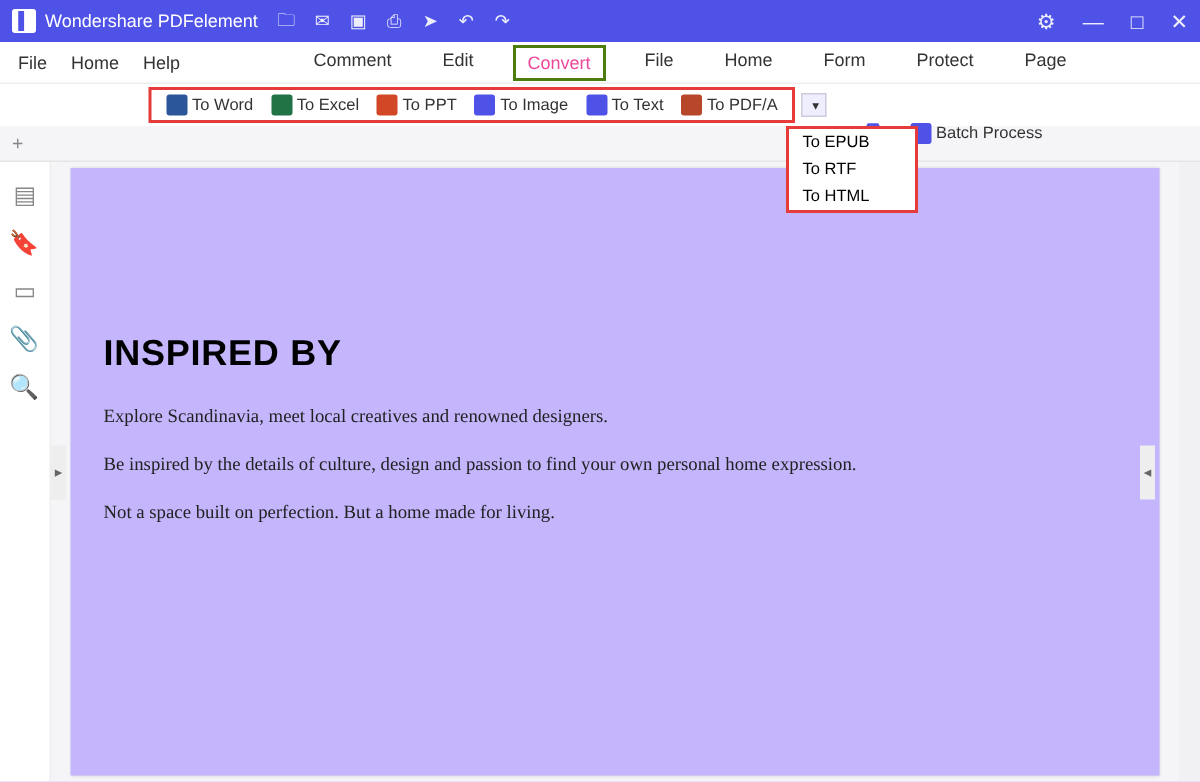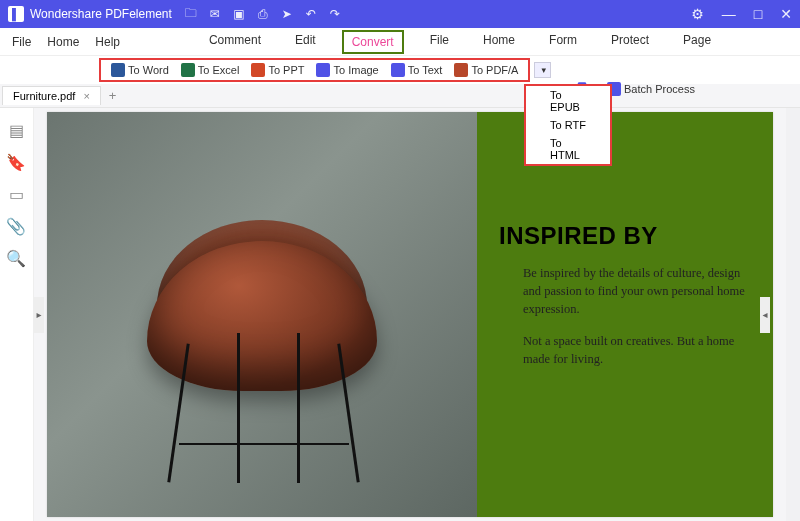--- a/index.html
+++ b/index.html
@@ -31,48 +31,48 @@
 .ic-text { background: #4f52e6; }
 .ic-pdfa { background: #b7472a; }
 .ic-epub { background: #4f52e6; }
 .ic-rtf { background: #4f52e6; }
 .ic-html { background: #4f52e6; }
 .ic-hex { background: #4f52e6; }
 .toolbar .more-btn { margin-left: 4px; display:flex; align-items:center; gap:2px; padding:2px 4px; background:#eef; border:1px solid #ccd; }
 .toolbar .right-tools { display:flex; align-items:center; gap:6px; margin-left: 18px; margin-top: 37px; }
 
 .dropdown { position: absolute; left: 524px; top: 84px; width: 88px; border: 2px solid #e63b3b; background: #fff; z-index: 10; }
-.dropdown .item { display: flex; align-items: center; gap: 5px; padding: 3px 19px; font-size: 11px; }
+.dropdown .item { display: flex; align-items: center; gap: 5px; padding: 3px 4px; font-size: 11px; }
 
 .tabbar { height: 24px; background: #f5f5f7; display: flex; align-items: center; font-size: 11px; border-bottom: 1px solid #e5e5e5; }
 .tabbar .tab { background: #fff; border: 1px solid #ddd; border-bottom: none; padding: 3px 10px; display: flex; align-items: center; gap: 8px; margin-left: 2px; }
 .tabbar .tab .close { color: #888; }
 .tabbar .add { margin-left: 8px; color: #888; font-size: 13px; }
 
 .workspace { display: flex; height: calc(521px - 28px - 28px - 28px - 24px); }
 .sidebar { width: 34px; background: #fff; border-right: 1px solid #eee; display: flex; flex-direction: column; align-items: center; gap: 16px; padding-top: 14px; color: #888; }
 .sidebar span { width: 16px; height: 16px; display:inline-flex; align-items:center; justify-content:center; }
 
 .canvas { flex: 1; background: #f5f5f7; display:flex; justify-content:center; overflow:hidden; position:relative; }
-.page { width: 726px; background:#4d7c0f; margin: 4px 0; display:flex; box-shadow: 0 0 2px rgba(0,0,0,.15); }
+.page { width: 726px; background:#c4b5fd; margin: 4px 0; display:flex; box-shadow: 0 0 2px rgba(0,0,0,.15); flex-direction: column; }
 .page .photo { width: 430px; position:relative; background: linear-gradient(135deg,#6b7570 0%, #8a948e 40%, #5d6762 100%); overflow:hidden; }
 .chair { position:absolute; left:50%; top:52%; transform:translate(-50%,-50%); width: 310px; height: 320px; }
 .chair .seat { position:absolute; left:50%; top:48%; transform:translate(-50%,-50%); width:230px; height:150px; background: radial-gradient(ellipse at 40% 30%, #b0583a, #6b2f1c 70%); border-radius: 60% 60% 50% 50% / 80% 80% 40% 40%; box-shadow: inset 0 -20px 40px rgba(0,0,0,.5), 0 10px 20px rgba(0,0,0,.35); }
 .chair .back { position:absolute; left:50%; top:18%; transform:translate(-50%,0); width:210px; height:110px; background: linear-gradient(#7a3a24,#4d2315); border-radius: 110px 110px 20px 20px / 90px 90px 20px 20px; box-shadow: inset 0 10px 20px rgba(255,255,255,.1), inset 0 -10px 20px rgba(0,0,0,.4); }
 .chair .leg { position:absolute; width:3px; background:#111; bottom:0; }
 .chair .leg.l1 { left:70px; height:140px; transform: rotate(8deg); }
 .chair .leg.l2 { left:130px; height:150px; }
 .chair .leg.l3 { left:190px; height:150px; }
 .chair .leg.l4 { left:240px; height:140px; transform: rotate(-8deg); }
 .chair .brace { position:absolute; height:2px; background:#111; bottom:38px; left:72px; width:170px; }
 
 .page .textcol { flex:1; padding: 110px 28px 0 22px; }
 .textcol h1 { font-family: Arial, sans-serif; font-weight: 800; font-size: 24px; letter-spacing: .5px; line-height:1.15; }
 .textcol p { font-family: Georgia, 'Times New Roman', serif; font-size: 12.5px; color:#222; margin-top:18px; line-height:1.45; }
-.textcol p.tight { margin-top:14px;margin-left:24px; }
+.textcol p.tight { margin-top:14px; }
 .textcol p.sign { font-weight:bold; }
 
 .vscroll { width: 14px; background:#f1f1f3; }
 .collapse-left { position:absolute; left:0; top:50%; transform:translateY(-50%); width:10px; height:36px; background:#eee; display:flex; align-items:center; justify-content:center; font-size:10px; color:#666; }
 .collapse-right { position:absolute; right:16px; top:50%; transform:translateY(-50%); width:10px; height:36px; background:#eee; display:flex; align-items:center; justify-content:center; font-size:10px; color:#666; }
 </style>
 </head>
 <body>
 
 <div class="titlebar">
@@ -165,24 +165,20 @@
       <span class="ticon ic-rtf"></span>
       <span>To RTF</span>
     </div>
   <div class="item">
       <span class="ticon ic-html"></span>
       <span>To HTML</span>
     </div>
 </div>
 
 <div class="tabbar">
-  <div class="tab">
-    <span>Furniture.pdf</span>
-    <span class="close">×</span>
-  </div>
   <span class="add">+</span>
 </div>
 
 <div class="workspace">
   <div class="sidebar">
     <span>▤</span>
     <span>🔖</span>
     <span>▭</span>
     <span>📎</span>
     <span>🔍</span>
@@ -199,21 +195,22 @@
             <div class="leg l2"></div>
             <div class="leg l3"></div>
             <div class="leg l4"></div>
           <div class="brace"></div>
         </div>
       </div>
       <div class="textcol">
         <h1>
           <span>INSPIRED BY</span><br>
         </h1>
+        <p>Explore Scandinavia, meet local creatives and renowned designers.</p>
         <p class="tight">Be inspired by the details of culture, design and passion to find your own personal home expression.</p>
-        <p class="tight">Not a space built on creatives. But a home made for living.</p>
+        <p class="tight">Not a space built on perfection. But a home made for living.</p>
       </div>
     </div>
     <div class="collapse-right">◂</div>
   </div>
 
   <div class="vscroll"></div>
 </div>
 
 </body></html>

